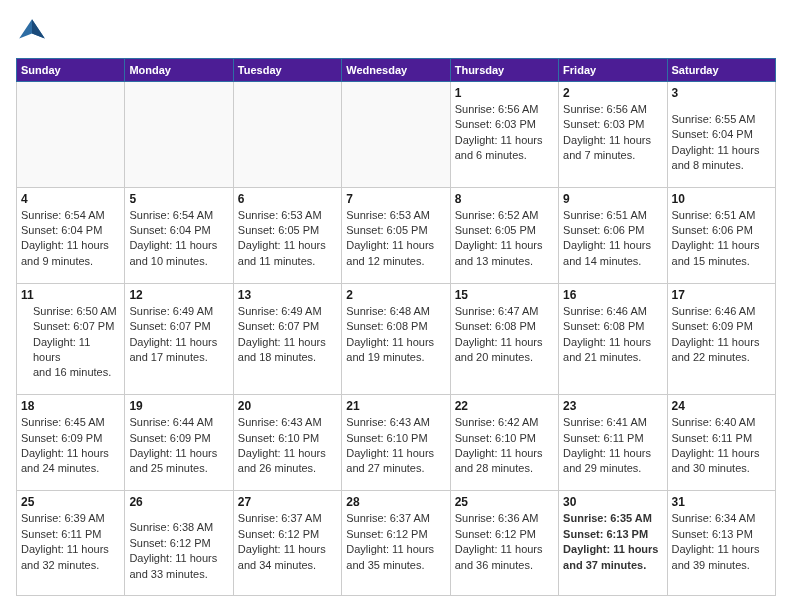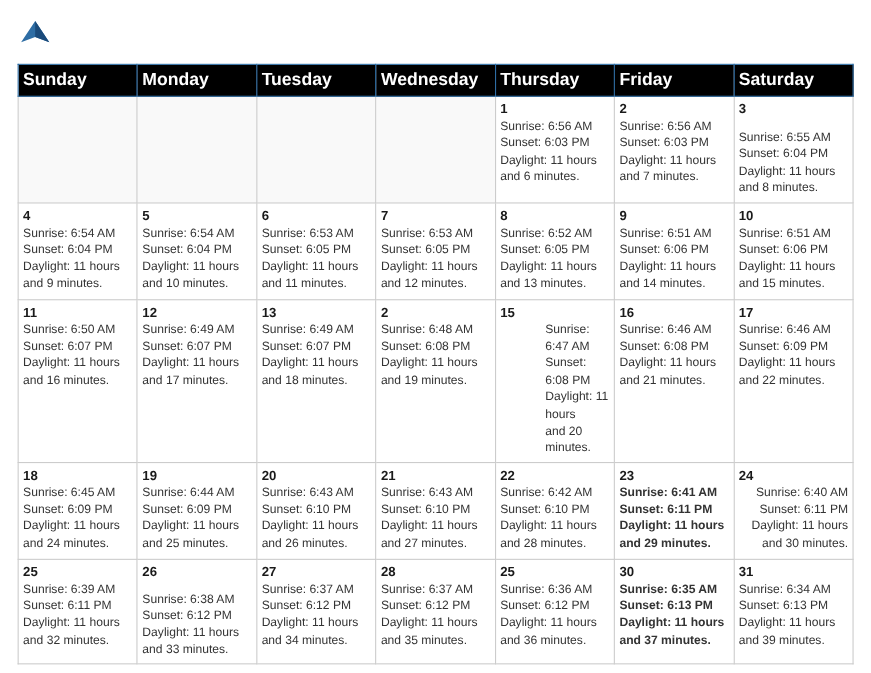--- a/index.html
+++ b/index.html
@@ -55,24 +55,24 @@
       color: #555;
     }
     .calendar {
       flex: 1;
       border: 1px solid #ccc;
       border-collapse: collapse;
       width: 100%;
       table-layout: fixed;
     }
     .calendar th {
-      background: #000000;
+      background: #4c1d95;
       color: #fff;
       padding: 5px 4px;
-      font-size: 16px;
+      font-size: 11px;
       font-weight: bold;
       text-align: left;
       border: 1px solid #2e6da4;
     }
     .calendar td {
       border: 1px solid #ccc;
       vertical-align: top;
       padding: 4px 4px;
       font-size: 9.5px;
       color: #333;
@@ -203,21 +203,21 @@
             <span class="day-num">10</span>
             <div class="day-info" style="white-space: pre-line;">Sunrise: 6:51 AM
 Sunset: 6:06 PM
 Daylight: 11 hours
 and 15 minutes.</div>
           </td>
         </tr>
         <tr>
           <td>
             <span class="day-num">11</span>
-            <div class="day-info" style="white-space: pre-line;">Sunrise: 6:50 AM
+            <div class="day-info" style="white-space: pre-line; margin-left: 12px;">Sunrise: 6:50 AM
 Sunset: 6:07 PM
 Daylight: 11 hours
 and 16 minutes.</div>
           </td>
           <td>
             <span class="day-num">12</span>
             <div class="day-info" style="white-space: pre-line;">Sunrise: 6:49 AM
 Sunset: 6:07 PM
 Daylight: 11 hours
 and 17 minutes.</div>
@@ -231,21 +231,21 @@
           </td>
           <td>
             <span class="day-num">2</span>
             <div class="day-info" style="white-space: pre-line;">Sunrise: 6:48 AM
 Sunset: 6:08 PM
 Daylight: 11 hours
 and 19 minutes.</div>
           </td>
           <td>
             <span class="day-num">15</span>
-            <div class="day-info" style="white-space: pre-line; margin-left: 41px;">Sunrise: 6:47 AM
+            <div class="day-info" style="white-space: pre-line;">Sunrise: 6:47 AM
 Sunset: 6:08 PM
 Daylight: 11 hours
 and 20 minutes.</div>
           </td>
           <td>
             <span class="day-num">16</span>
             <div class="day-info" style="white-space: pre-line;">Sunrise: 6:46 AM
 Sunset: 6:08 PM
 Daylight: 11 hours
 and 21 minutes.</div>
@@ -289,28 +289,28 @@
           </td>
           <td>
             <span class="day-num">22</span>
             <div class="day-info" style="white-space: pre-line;">Sunrise: 6:42 AM
 Sunset: 6:10 PM
 Daylight: 11 hours
 and 28 minutes.</div>
           </td>
           <td>
             <span class="day-num">23</span>
-            <div class="day-info" style="white-space: pre-line; font-weight: bold;">Sunrise: 6:41 AM
+            <div class="day-info" style="white-space: pre-line;">Sunrise: 6:41 AM
 Sunset: 6:11 PM
 Daylight: 11 hours
 and 29 minutes.</div>
           </td>
           <td>
             <span class="day-num">24</span>
-            <div class="day-info" style="white-space: pre-line; text-align: right;">Sunrise: 6:40 AM
+            <div class="day-info" style="white-space: pre-line;">Sunrise: 6:40 AM
 Sunset: 6:11 PM
 Daylight: 11 hours
 and 30 minutes.</div>
           </td>
         </tr>
         <tr>
           <td>
             <span class="day-num">25</span>
             <div class="day-info" style="white-space: pre-line;">Sunrise: 6:39 AM
 Sunset: 6:11 PM

